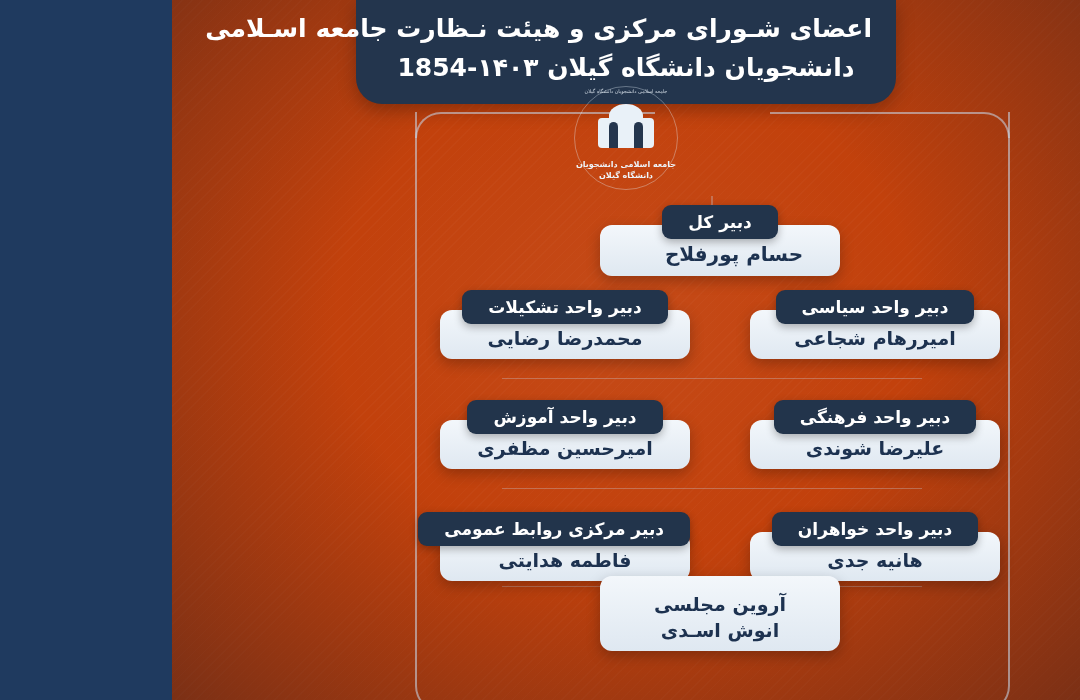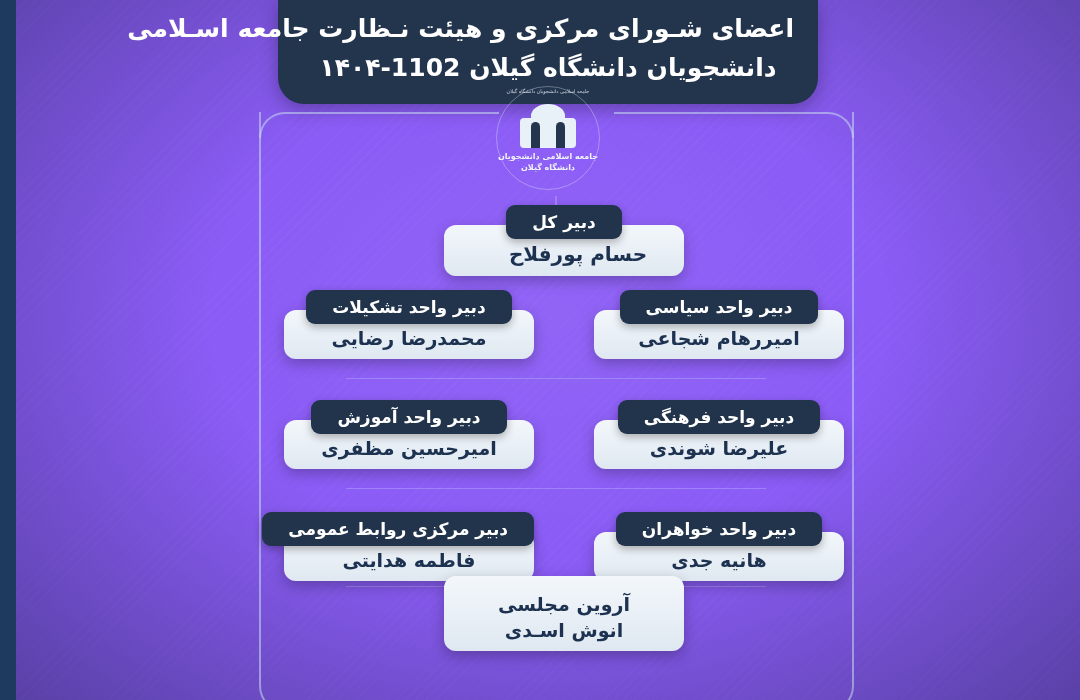--- a/index.html
+++ b/index.html
@@ -9,28 +9,28 @@
   body {
     width: 1080px;
     height: 700px;
     overflow: hidden;
     font-family: "DejaVu Sans", "Liberation Sans", sans-serif;
     background: #1f3a5f;
   }
 
   #stage {
     position: relative;
-    width: 1064px;
+    width: 908px;
     height: 700px;
     background:
       radial-gradient(ellipse at 18% 86%, rgba(110,160,200,0.38) 0%, rgba(110,160,200,0.0) 46%),
       radial-gradient(ellipse at 88% 14%, rgba(120,170,210,0.30) 0%, rgba(120,170,210,0.0) 48%),
       radial-gradient(ellipse at 50% 50%, rgba(60,100,145,0.55) 0%, rgba(30,58,92,0.9) 72%),
       linear-gradient(155deg, #3c6punk 0%, #2b4c74 100%);
-    background-color: #8b5cf6;
+    background-color: #c2410c;
   }
   
   #stage::before {
     content: "";
     position: absolute;
     inset: 0;
     background: linear-gradient(150deg, #4a7199 0%, #2e5078 38%, #23405f 72%, #1b3css 100%);
     background-color: transparent;
     opacity: 0.0;
   }
@@ -174,21 +174,21 @@
     top: 18px;
     width: 9px;
     height: 26px;
     background: #24364e;
     border-radius: 5px 5px 0 0;
   }
   .logo-mark .gap1 { left: 11px; }
   .logo-mark .gap2 { left: 36px; }
   .logo-caption {
     position: absolute;
-    bottom: 16px;
+    bottom: 8px;
     left: 0;
     width: 100%;
     color: #eef4fa;
     font-size: 8px;
     line-height: 1.35;
     font-weight: bold;
     direction: rtl;
   }
 
   
@@ -251,21 +251,21 @@
 </style>
 </head>
 <body>
 
 <div id="stage">
   <div class="texture"></div>
   <div class="vignette"></div>
 
   <div class="title-banner">
     <div class="title-line">اعضای شـورای مرکزی و هیئت نـظارت جامعه اسـلامی</div>
-    <div class="title-line">دانشجویان دانشگاه گیلان 1102-۱۴۰۴</div>
+    <div class="title-line">دانشجویان دانشگاه گیلان ۱۴۰۳-1854</div>
   </div>
 
   <div class="frame-top-left"></div>
   <div class="frame-top-right"></div>
   <div class="frame"></div>
 
   <div class="logo-wrap">
     <div class="logo-ring"></div>
     <div class="logo-arc-text">جامعه اسلامی دانشجویان دانشگاه گیلان</div>
     <div class="logo-mark">

